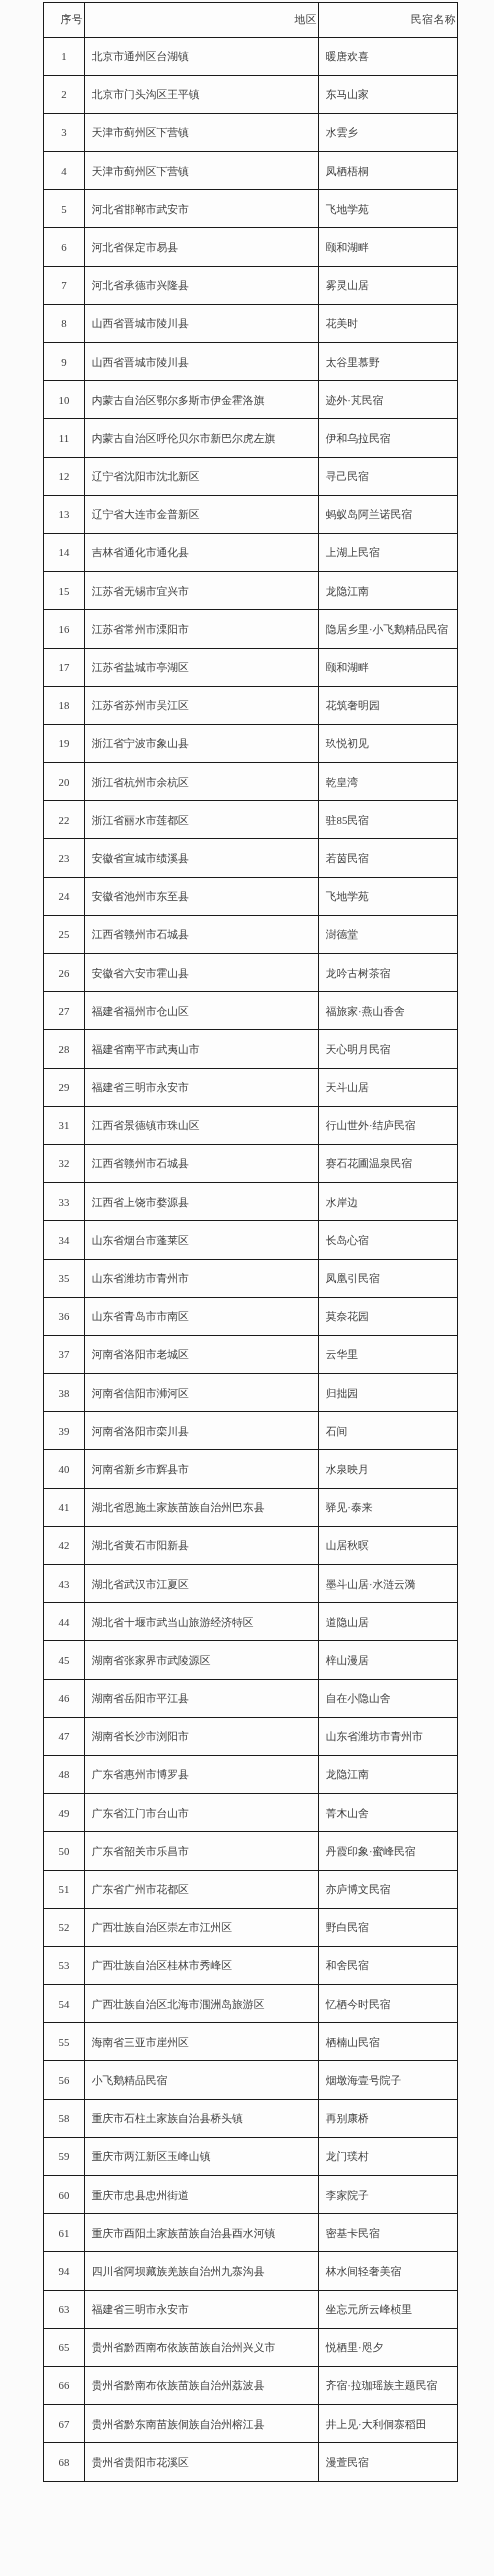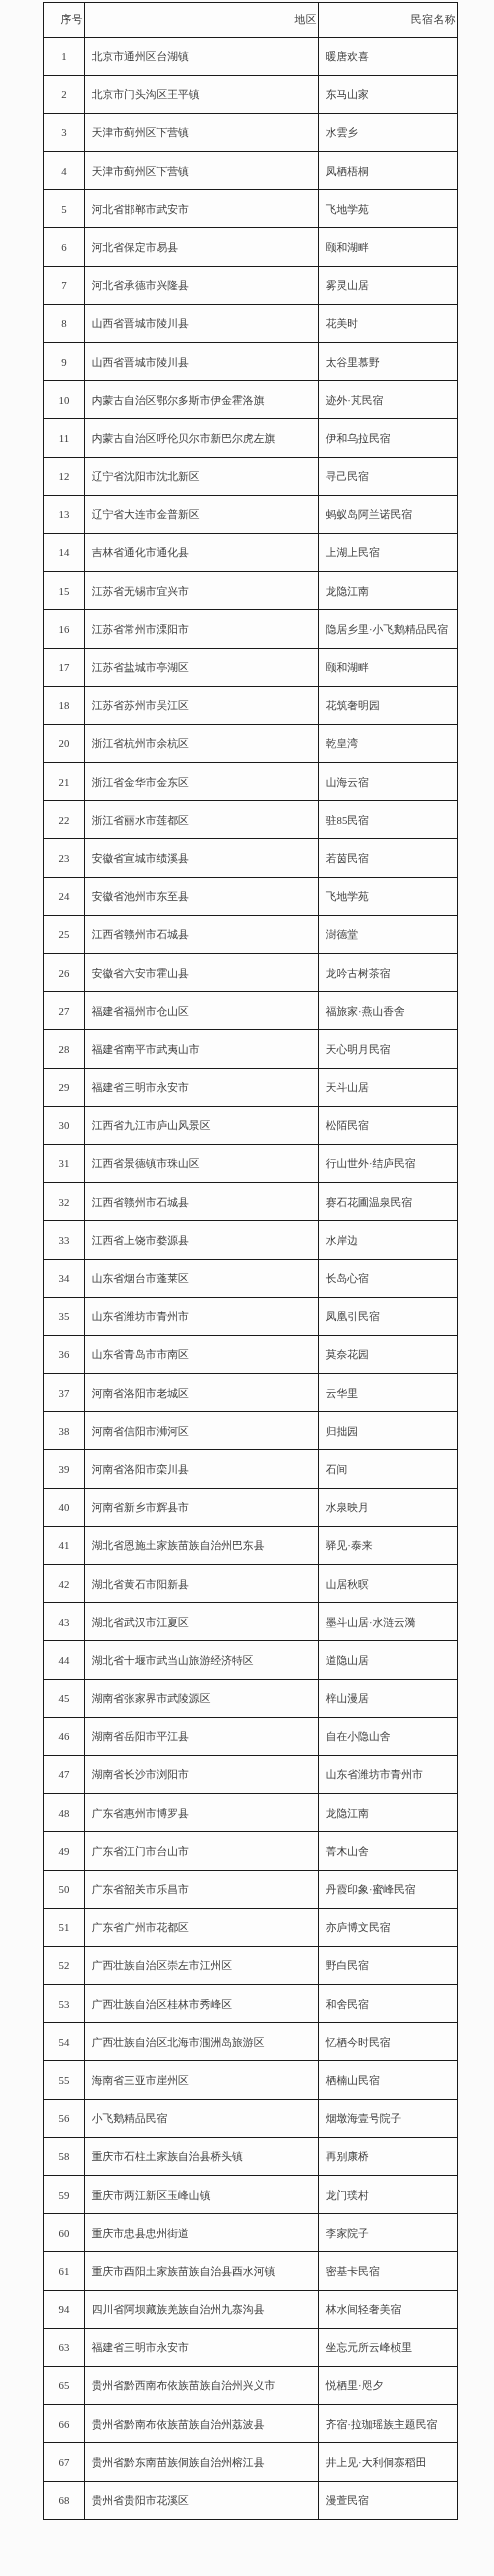--- a/index.html
+++ b/index.html
@@ -142,30 +142,30 @@
     <td class="c1">17</td>
     <td class="c2">江苏省盐城市亭湖区</td>
     <td class="c3">颐和湖畔</td>
   </tr>
         <tr>
     <td class="c1">18</td>
     <td class="c2">江苏省苏州市吴江区</td>
     <td class="c3">花筑奢明园</td>
   </tr>
         <tr>
+    <td class="c1">19</td>
+    <td class="c2">浙江省宁波市象山县</td>
+    <td class="c3">玖悦初见</td>
+  </tr>
+        <tr>
     <td class="c1">20</td>
     <td class="c2">浙江省杭州市余杭区</td>
     <td class="c3">乾皇湾</td>
   </tr>
         <tr>
-    <td class="c1">21</td>
-    <td class="c2">浙江省金华市金东区</td>
-    <td class="c3">山海云宿</td>
-  </tr>
-        <tr>
     <td class="c1">22</td>
     <td class="c2">浙江省丽水市莲都区</td>
     <td class="c3">驻85民宿</td>
   </tr>
         <tr>
     <td class="c1">23</td>
     <td class="c2">安徽省宣城市绩溪县</td>
     <td class="c3">若茵民宿</td>
   </tr>
         <tr>
@@ -190,25 +190,20 @@
   </tr>
         <tr>
     <td class="c1">28</td>
     <td class="c2">福建省南平市武夷山市</td>
     <td class="c3">天心明月民宿</td>
   </tr>
         <tr>
     <td class="c1">29</td>
     <td class="c2">福建省三明市永安市</td>
     <td class="c3">天斗山居</td>
-  </tr>
-        <tr>
-    <td class="c1">30</td>
-    <td class="c2">江西省九江市庐山风景区</td>
-    <td class="c3">松陌民宿</td>
   </tr>
         <tr>
     <td class="c1">31</td>
     <td class="c2">江西省景德镇市珠山区</td>
     <td class="c3">行山世外·结庐民宿</td>
   </tr>
         <tr>
     <td class="c1">32</td>
     <td class="c2">江西省赣州市石城县</td>
     <td class="c3">赛石花圃温泉民宿</td>

